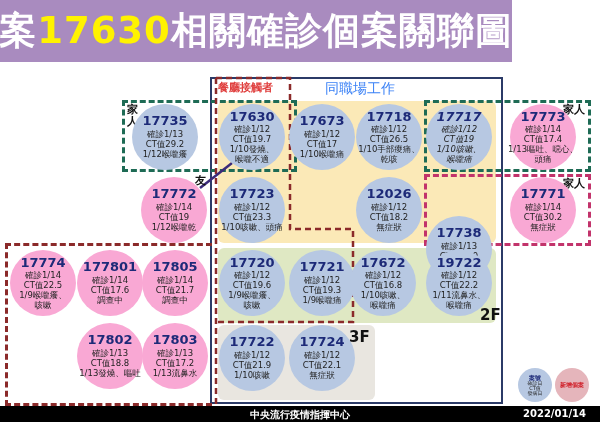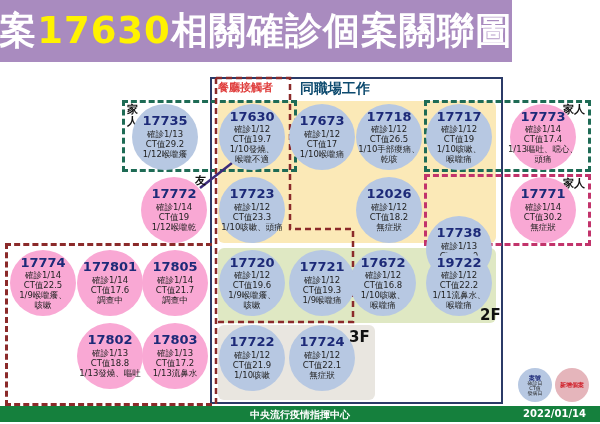--- a/index.html
+++ b/index.html
@@ -1,25 +1,25 @@
 <!DOCTYPE html>
 <html><head>
 <meta charset="utf-8">
 <style>
   html,body{margin:0;padding:0;}
   body{width:600px;height:424px;position:relative;overflow:hidden;background:#ffffff;font-family:"DejaVu Sans","Liberation Sans",sans-serif;}
   .header{position:absolute;left:0;top:0;width:512px;height:62px;background:#a98bbf;display:flex;align-items:center;justify-content:center;}
   .title{font-size:37px;font-weight:bold;color:#ffffff;letter-spacing:1px;white-space:nowrap;}
   .title .hl{color:#fff200;}
-  .footer{position:absolute;left:0;top:406px;width:600px;height:16px;background:#15803d;}
+  .footer{position:absolute;left:0;top:406px;width:600px;height:16px;background:#000000;}
   .footer .org{position:absolute;left:0;width:600px;top:2px;text-align:center;color:#fff;font-size:10px;font-weight:bold;}
   .footer .date{position:absolute;right:14px;top:2px;color:#fff;font-size:10px;font-weight:bold;}
   .region{position:absolute;border-radius:6px;}
   .frame{position:absolute;left:210px;top:77px;width:293px;height:327px;border:2px solid #2b3a67;box-sizing:border-box;}
-  .frame-title{position:absolute;left:300px;top:80px;width:120px;font-size:14px;font-weight:bold;color:#0c4a6e;}
+  .frame-title{position:absolute;left:300px;top:80px;width:120px;text-align:center;font-size:14px;font-weight:normal;color:#3b82f6;}
   .dbox{position:absolute;box-sizing:border-box;}
   .green{border:3px dashed #1e6b55;}
   .magenta{border:3px dashed #c2336b;}
   .maroon{border:3px dashed #8b2a2a;}
   .circle{position:absolute;width:66px;height:66px;margin-left:-33px;margin-top:-33px;border-radius:50%;display:flex;flex-direction:column;align-items:center;justify-content:center;text-align:center;line-height:1.15;}
   .circle.blue{background:#b7c8e2;}
   .circle.pink{background:#f9a8d4;}
   .cid{font-size:13px;font-weight:bold;color:#1d2a78;margin-bottom:1px;}
   .cl{font-size:8.5px;color:#222;white-space:nowrap;}
   .lbl{position:absolute;font-weight:bold;color:#111;}
@@ -86,21 +86,21 @@
     <div class="cl">CT值17</div>
     <div class="cl">1/10喉嚨痛</div>
   </div>
 <div class="circle blue" style="left:389px;top:137px;">
     <div class="cid">17718</div>
     <div class="cl">確診1/12</div>
     <div class="cl">CT值26.5</div>
     <div class="cl">1/10手部痠痛、</div>
     <div class="cl">乾咳</div>
   </div>
-<div class="circle blue" style="left:459px;top:137px;">
+<div class="circle blue" style="left:459px;top:137px;font-style:italic;">
     <div class="cid">17717</div>
     <div class="cl">確診1/12</div>
     <div class="cl">CT值19</div>
     <div class="cl">1/10咳嗽、</div>
     <div class="cl">喉嚨痛</div>
   </div>
 <div class="circle pink" style="left:543px;top:137px;">
     <div class="cid">17773</div>
     <div class="cl">確診1/14</div>
     <div class="cl">CT值17.4</div>

